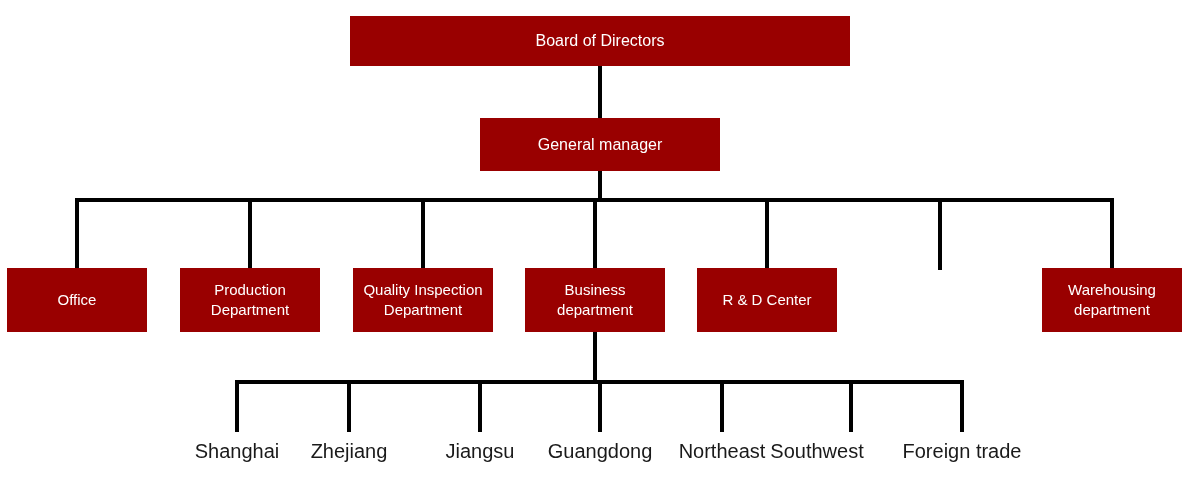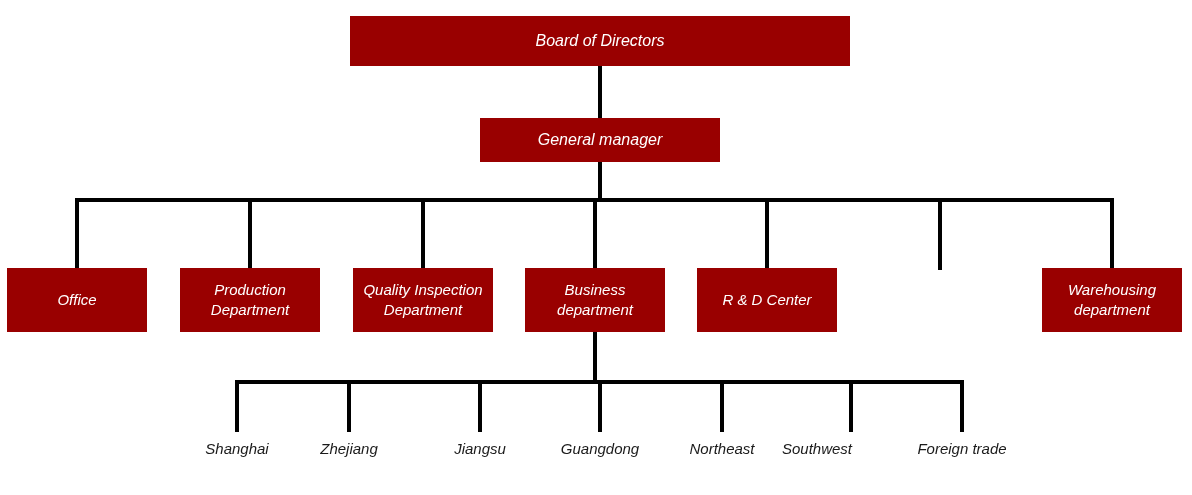--- a/index.html
+++ b/index.html
@@ -3,21 +3,20 @@
 <meta charset="utf-8">
 <style>
   html,body{margin:0;padding:0;background:#ffffff;}
   .canvas{
     position:relative;
     width:1192px;
     height:495px;
     background:var(--bg,#ffffff);
     font-family:"Liberation Sans", sans-serif;
     overflow:hidden;
-    font-style:italic;
   }
   .line{position:absolute;background:var(--connector,#000000);}
   .line.v{width:4px;}
   .line.h{height:4px;}
   .box{
     position:absolute;
     background:var(--box-fill,#990000);
     color:var(--box-text,#ffffff);
     display:flex;
     align-items:center;
@@ -33,21 +32,21 @@
     top:268px;
     font-size:15px;
     padding:0 6px;
     box-sizing:border-box;
   }
   .branch{
     position:absolute;
     top:440px;
     width:130px;
     text-align:center;
-    font-size:15px;
+    font-size:20px;
     color:var(--label-text,#1a1a1a);
   }
 </style>
 </head>
 <body>
 
 <div class="canvas">
 
   <div class="line v" style="left:598px;top:64px;height:56px"></div>
 
@@ -71,21 +70,21 @@
   <div class="line v" style="left:478px;top:380px;height:52px"></div>
   <div class="line v" style="left:598px;top:380px;height:52px"></div>
   <div class="line v" style="left:720px;top:380px;height:52px"></div>
   <div class="line v" style="left:849px;top:380px;height:52px"></div>
   <div class="line v" style="left:960px;top:380px;height:52px"></div>
 
   <div class="box lvl1" style="left:350px;top:16px;width:500px;height:50px">
     <span>Board of Directors</span>
   </div>
 
-  <div class="box lvl2" style="left:480px;top:118px;width:240px;height:44px">
+  <div class="box lvl2" style="left:480px;top:118px;width:240px;height:53px">
     <span>General manager</span>
   </div>
 
   <div class="box dept" style="left:7px">
     <span>Office</span>
   </div>
   <div class="box dept" style="left:180px">
     <span>Production Department</span>
   </div>
   <div class="box dept" style="left:525px">

